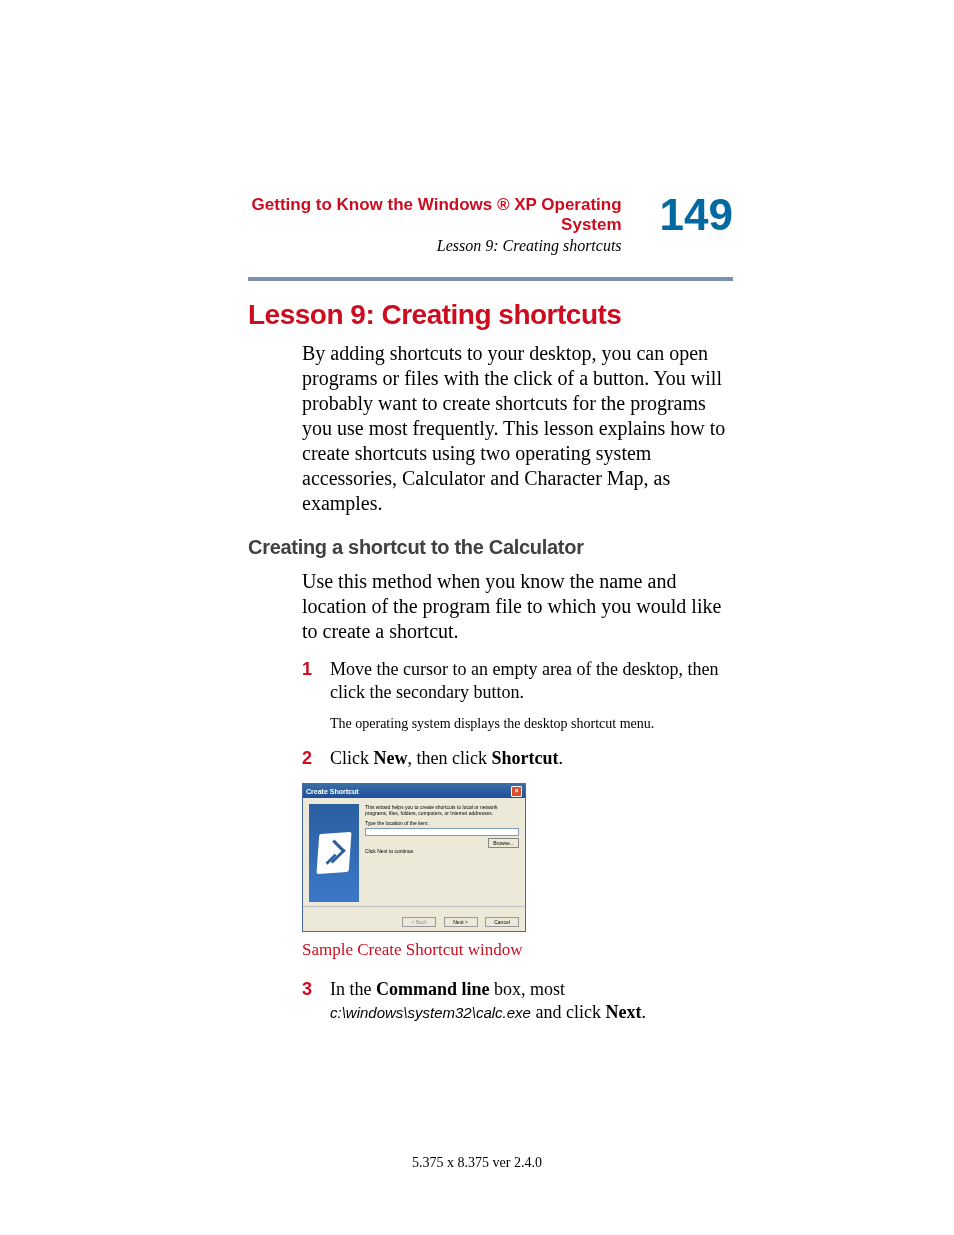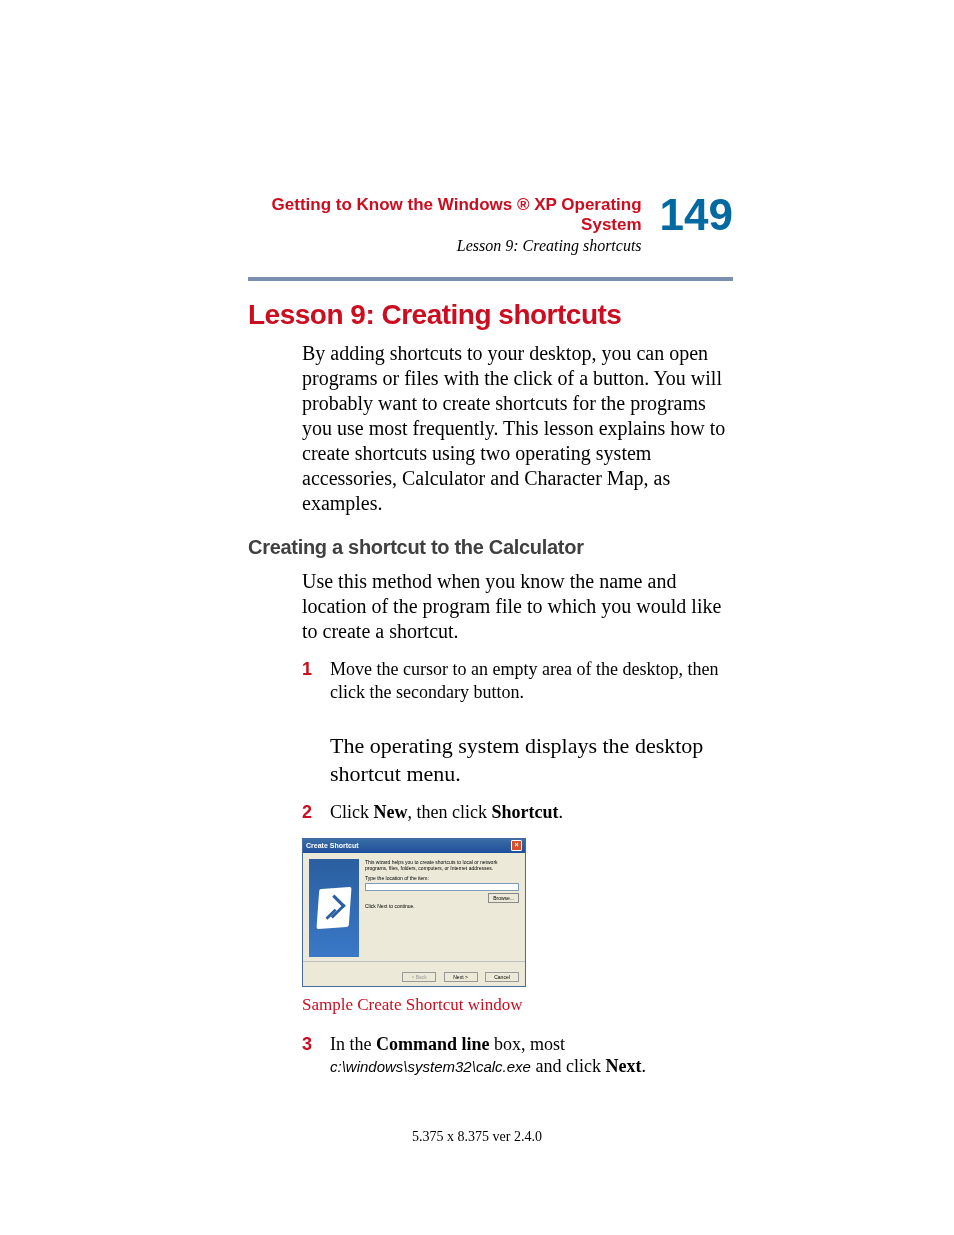--- a/index.html
+++ b/index.html
@@ -15,20 +15,21 @@
   .page {
     position: absolute;
     left: 248px;
     top: 195px;
     width: 485px;
   }
   .header {
     display: flex;
     align-items: flex-start;
     justify-content: flex-end;
+    gap: 20px;
   }
   .header-text {
     text-align: right;
     margin-right: 18px;
   }
   .running-title {
     font-family: Arial, Helvetica, sans-serif;
     font-weight: bold;
     color: #cc0d1f;
     font-size: 17px;
@@ -85,35 +86,35 @@
     font-family: Arial, Helvetica, sans-serif;
     font-weight: bold;
     width: 28px;
     flex-shrink: 0;
   }
   .step-body {
     flex: 1;
   }
   .sub-text {
     margin-left: 82px;
-    margin-top: 29px;
-    font-size: 22px;
+    margin-top: 12px;
+    font-size: 14px;
     line-height: 1.25;
   }
   .bold { font-weight: bold; }
   .mono { font-family: Arial, Helvetica, sans-serif; font-size: 15px; font-style: italic; }
   .caption {
     color: #cc0d1f;
     font-size: 17px;
     margin-left: 54px;
     margin-top: 8px;
   }
   .footer {
     position: absolute;
-    top: 1129px;
+    top: 1155px;
     left: 0;
     width: 954px;
     text-align: center;
     font-size: 14px;
     color: #000;
   }
   
   .dialog {
     margin-left: 54px;
     margin-top: 14px;

